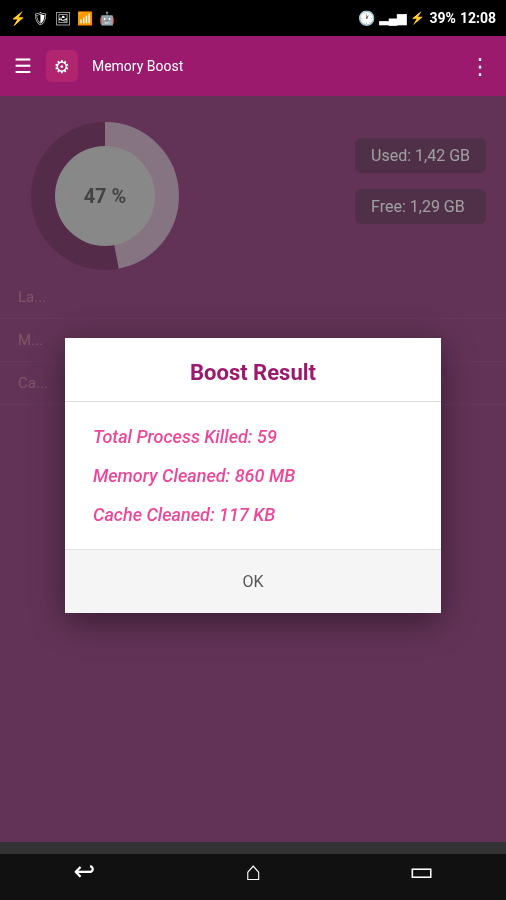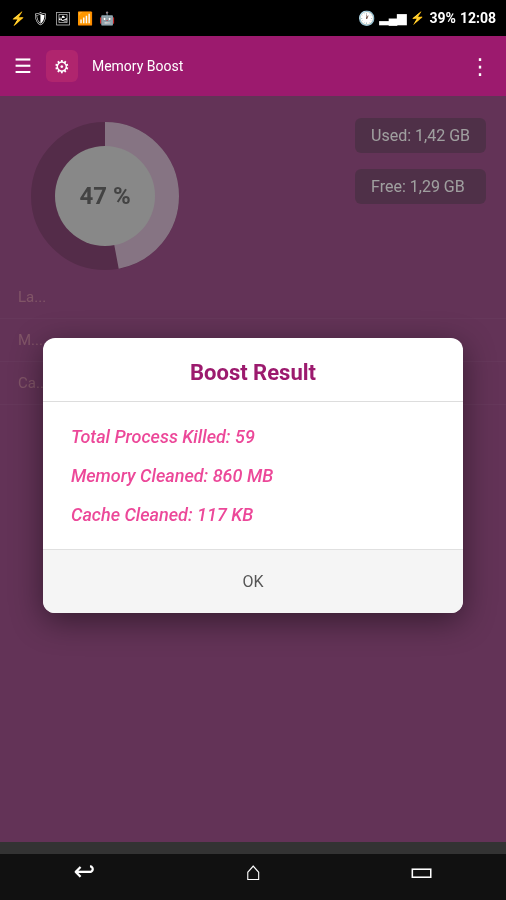--- a/index.html
+++ b/index.html
@@ -120,29 +120,29 @@
       left: 50%;
       transform: translate(-50%, -50%);
       background: #ccc;
       width: 100px;
       height: 100px;
       border-radius: 50%;
       display: flex;
       align-items: center;
       justify-content: center;
       color: #333;
-      font-size: 24px;
+      font-size: 20px;
       font-weight: bold;
     }
 
     
     .memory-stats {
       position: absolute;
       right: 20px;
-      top: 22px;
+      top: 42px;
       display: flex;
       flex-direction: column;
       gap: 16px;
     }
     .stat-badge {
       background: rgba(0,0,0,0.35);
       border-radius: 6px;
       padding: 8px 16px;
       color: #fff;
       font-size: 16px;
@@ -169,23 +169,23 @@
       width: 100%;
       height: 100%;
       background: rgba(80,80,80,0.55);
       display: flex;
       align-items: center;
       justify-content: center;
       z-index: 10;
     }
 
     .dialog {
-      width: 420px;
+      width: 376px;
       background: #fff;
-      border-radius: 12px;
+      border-radius: 0;
       overflow: hidden;
       box-shadow: 0 8px 32px rgba(0,0,0,0.45);
     }
 
     .dialog-title {
       text-align: center;
       padding: 22px 24px 16px;
       font-size: 22px;
       font-weight: bold;
       color: #9c1a6e;

